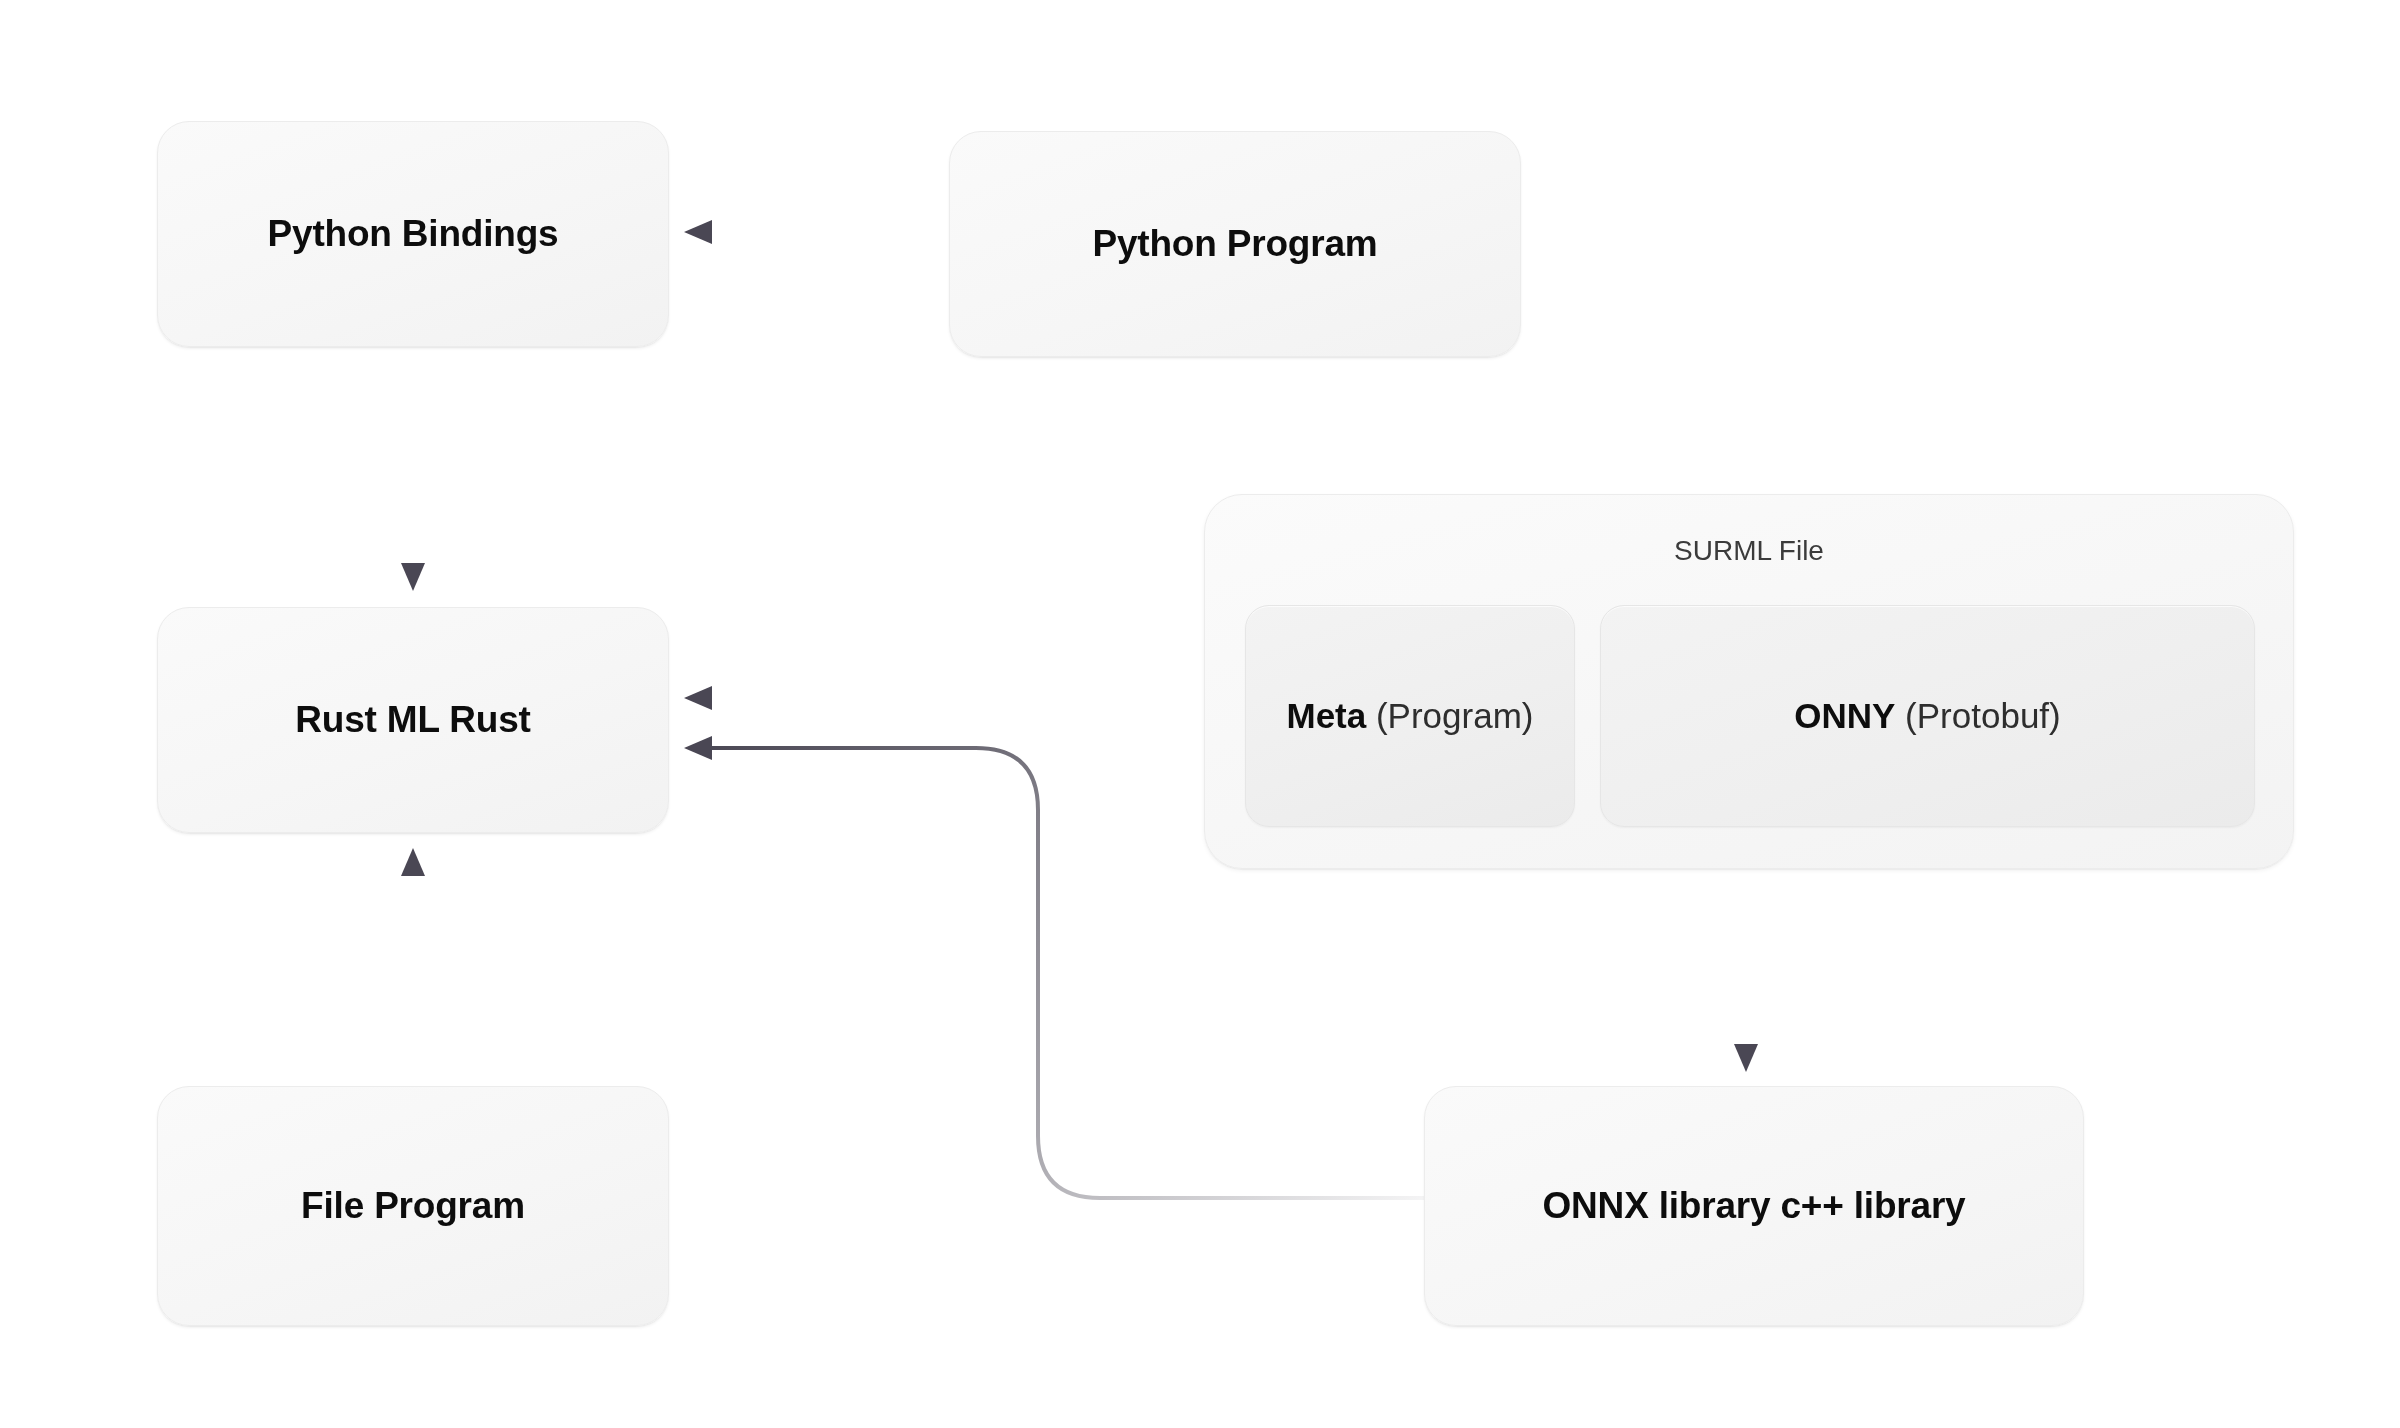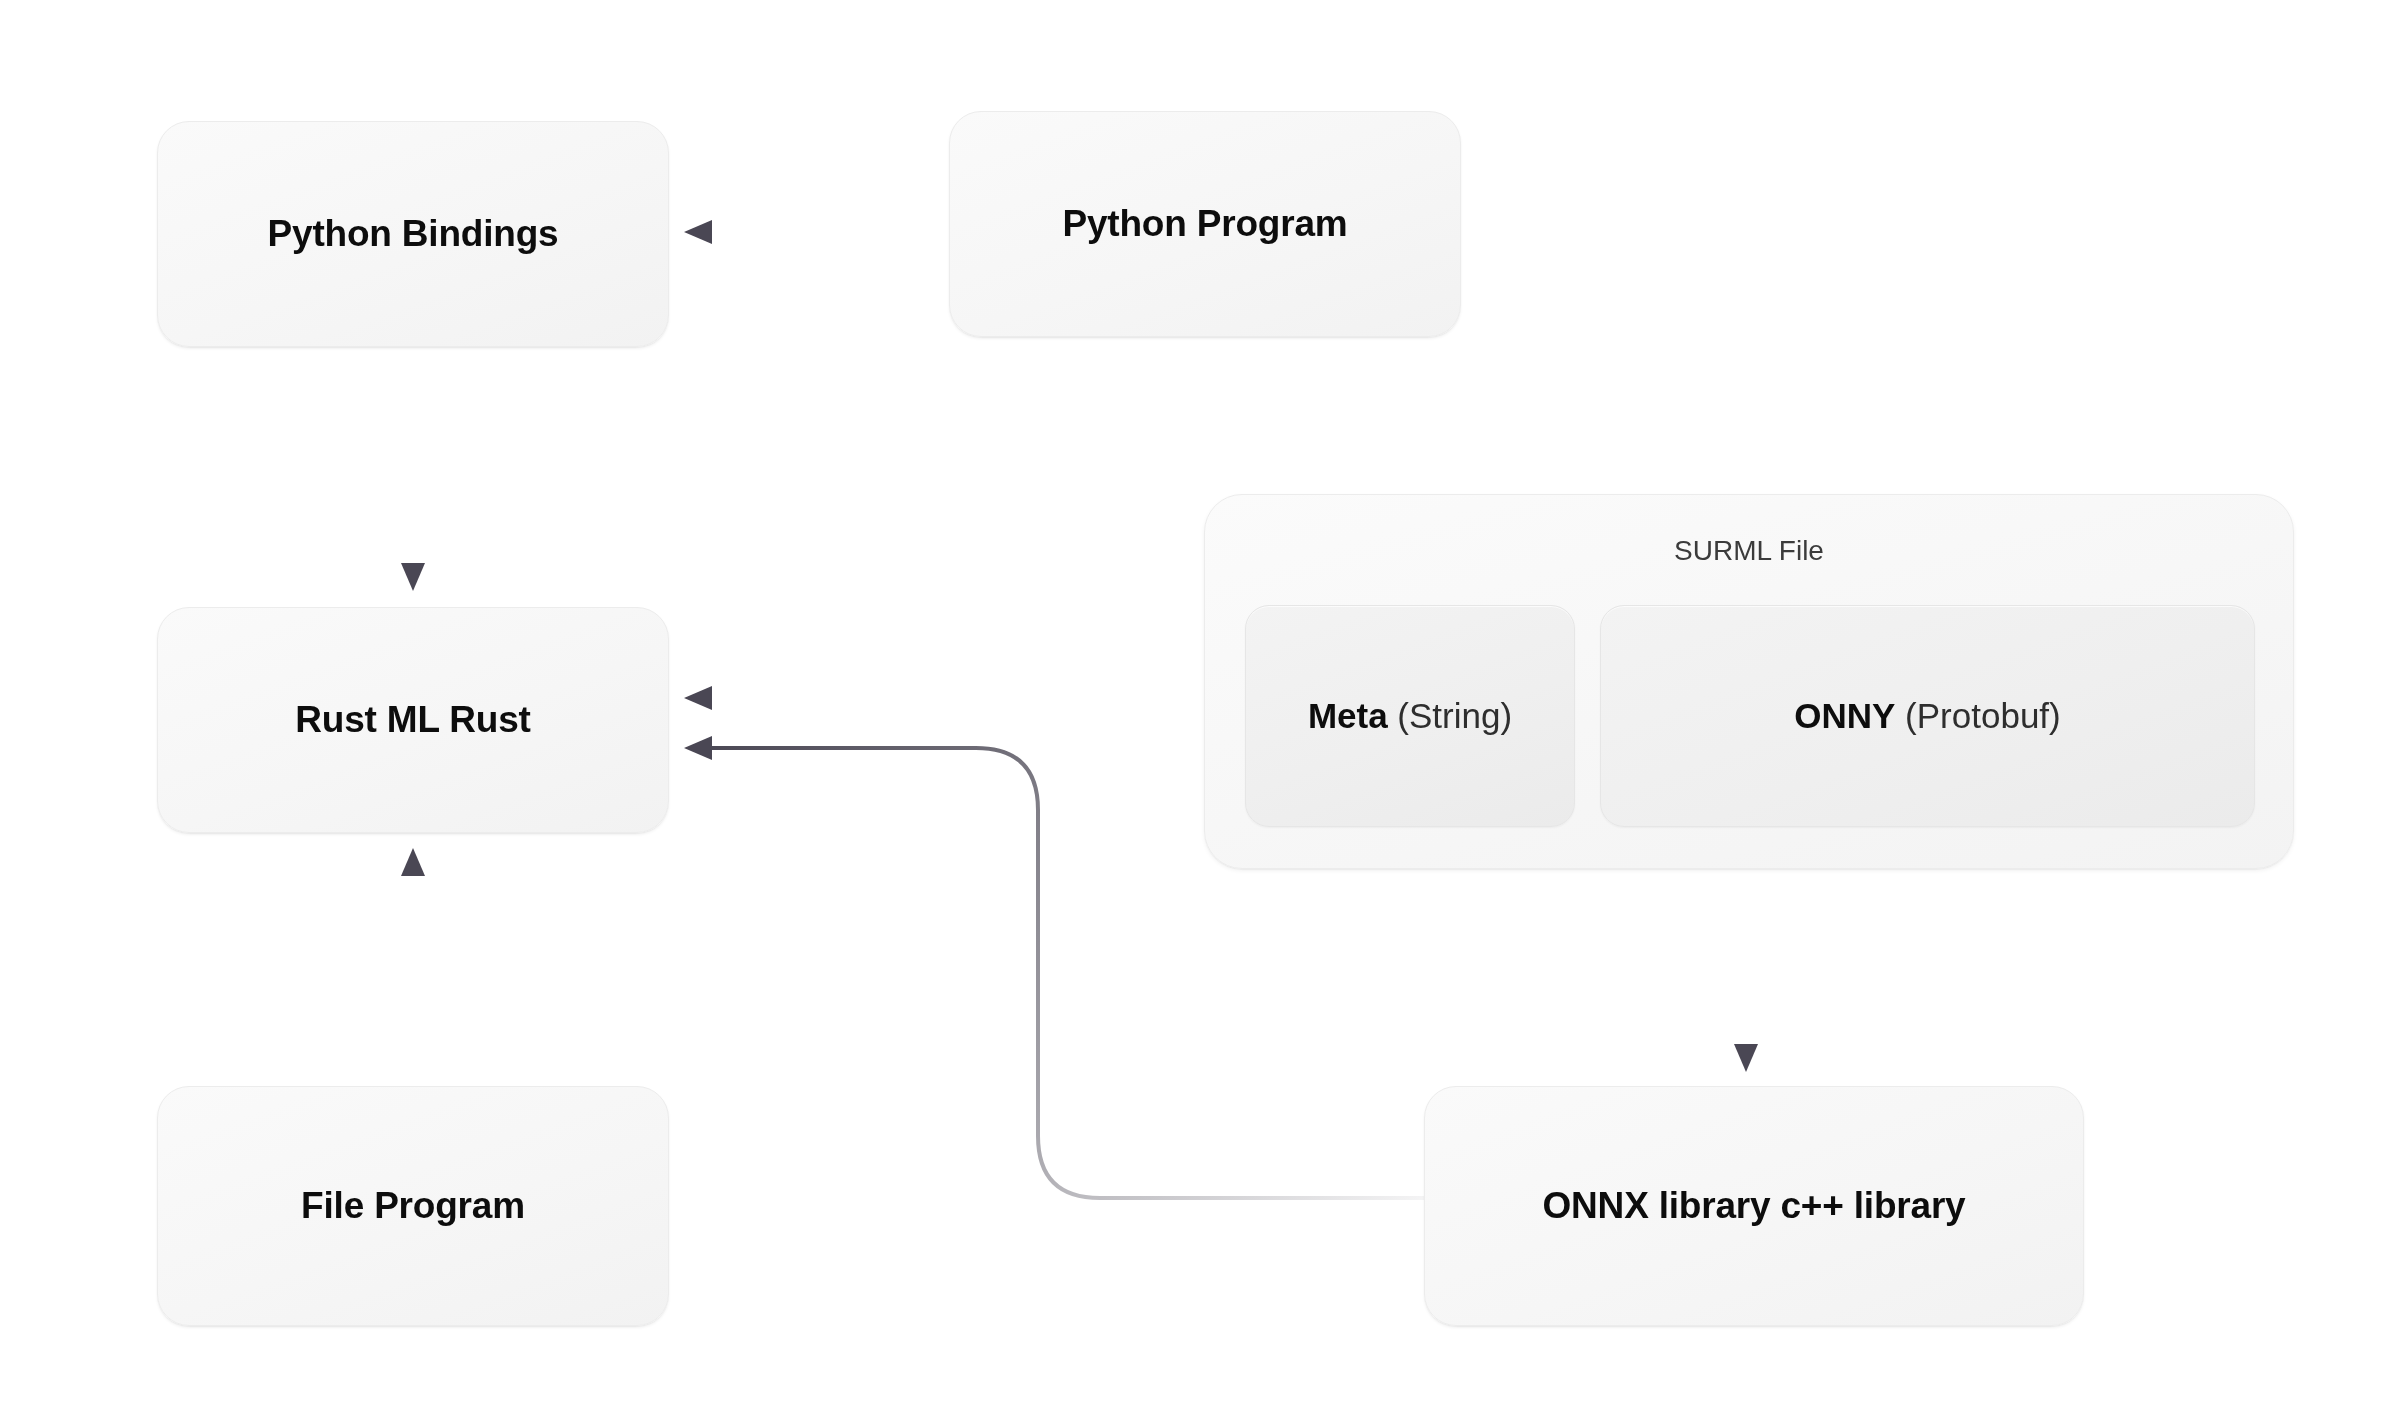--- a/index.html
+++ b/index.html
@@ -146,21 +146,21 @@
     <g>
       <path d="M 1424,1198 L 1100,1198 Q 1038,1198 1038,1136 L 1038,810 Q 1038,748 976,748 L 700,748" fill="none" stroke="url(#gradCurve)" stroke-width="4" stroke-linecap="round"></path>
       <polygon points="684,748 712,736 712,760" fill="#4a4754"></polygon>
     </g>
   </svg>
 
   <div class="node" style="left:157px; top:121px; width:512px; height:226px;">
     <div class="node-label">Python Bindings</div>
   </div>
 
-  <div class="node" style="left:949px; top:111px; width:512px; height:226px;">
+  <div class="node" style="left:949px; top:131px; width:572px; height:226px;">
     <div class="node-label">Python Program</div>
   </div>
 
   <div class="node" style="left:157px; top:607px; width:512px; height:226px;">
     <div class="node-label">Rust ML Rust</div>
   </div>
 
   <div class="node" style="left:157px; top:1086px; width:512px; height:240px;">
     <div class="node-label">File Program</div>
   </div>
@@ -168,21 +168,21 @@
   <div class="node" style="left:1424px; top:1086px; width:660px; height:240px;">
     <div class="node-label">ONNX library c++ library</div>
   </div>
 
   <div class="group" style="left:1204px; top:494px; width:1090px; height:375px;">
     <div class="group-title">SURML File</div>
 
     <div class="subnode" style="left:40px; top:110px; width:330px; height:222px;">
       <div class="subnode-label">
         <b>Meta</b>
-        <span>(String)</span>
+        <span>(Program)</span>
       </div>
     </div>
 
     <div class="subnode" style="left:395px; top:110px; width:655px; height:222px;">
       <div class="subnode-label">
         <b>ONNY</b>
         <span>(Protobuf)</span>
       </div>
     </div>
   </div>

